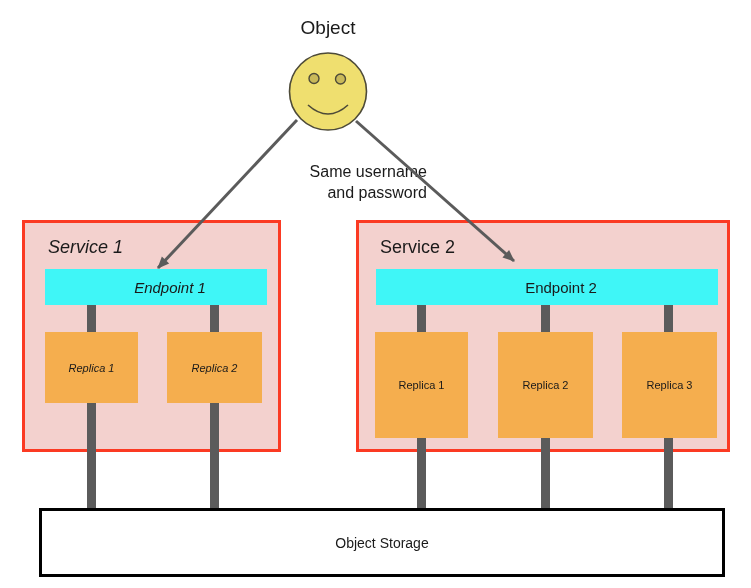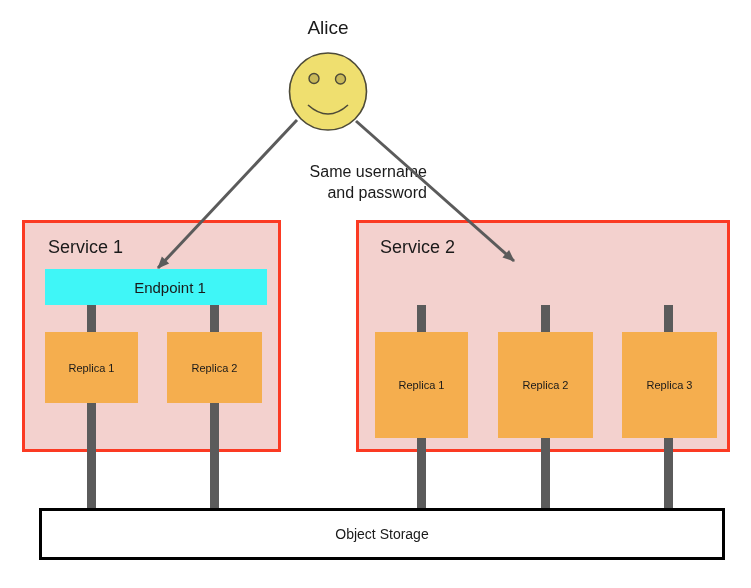--- a/index.html
+++ b/index.html
@@ -37,21 +37,21 @@
     position:absolute;left:227px;top:161px;width:200px;
     text-align:right;font-size:16px;line-height:21px;
     white-space:pre-line;z-index:2;
   }
   .service{
     position:absolute;top:220px;height:232px;
     background:var(--service-fill);
     border:3px solid var(--service-border);
     z-index:1;
   }
-  .service-1{left:22px;width:259px;}
+  .service-1{left:22px;width:259px;font-style:italic;}
   .service-2{left:356px;width:374px;}
   .service-label{
     position:absolute;top:13px;
     font-size:18px;line-height:22px;
   }
   .service-1 .service-label{left:23px;}
   .service-2 .service-label{left:11px;margin-left:10px;}
   .endpoint{
     position:absolute;top:46px;height:36px;
     background:var(--endpoint-fill);
@@ -73,34 +73,34 @@
   .service-1 .replica-2{left:142px;width:95px;}
   .service-2 .replica-1{left:16px;width:93px;}
   .service-2 .replica-2{left:139px;width:95px;}
   .service-2 .replica-3{left:263px;width:95px;}
   .connector{
     position:absolute;width:9px;
     background:var(--connector);
     z-index:3;
   }
   .storage{
-    position:absolute;left:39px;top:508px;width:686px;height:52px;
+    position:absolute;left:39px;top:508px;width:686px;height:69px;
     background:var(--storage-fill);
     border:3px solid var(--storage-border);
     display:flex;align-items:center;justify-content:center;
     font-size:14px;
     z-index:2;
   }
 </style>
 </head>
 <body>
 
 <div class="canvas">
 
-  <div class="actor-name">Alice</div>
+  <div class="actor-name">Object</div>
 
   <svg class="overlay-svg" viewBox="0 0 751 588">
     <defs>
       <marker id="arrowhead" markerUnits="userSpaceOnUse" markerWidth="16" markerHeight="14" refX="12" refY="6" orient="auto">
         <path d="M1,1 L13,6 L1,11 Z" style="fill:var(--connector);"></path>
       </marker>
     </defs>
     <g>
       <circle cx="328" cy="91.5" r="38.5" style="fill:var(--face-fill);stroke:var(--face-stroke);stroke-width:1.6;"></circle>
       <circle cx="314" cy="78.5" r="5" style="fill:var(--eye-fill);stroke:var(--face-stroke);stroke-width:1.4;"></circle>
@@ -116,20 +116,21 @@
 
   <div class="service service-1">
     <div class="service-label">Service 1</div>
     <div class="endpoint">Endpoint 1</div>
     <div class="replica replica-1">Replica 1</div>
     <div class="replica replica-2">Replica 2</div>
   </div>
 
   <div class="service service-2">
     <div class="service-label">Service 2</div>
+    <div class="endpoint">Endpoint 2</div>
     <div class="replica replica-1">Replica 1</div>
     <div class="replica replica-2">Replica 2</div>
     <div class="replica replica-3">Replica 3</div>
   </div>
 
   <div class="connector" style="left:87px;top:305px;height:27px;"></div>
   <div class="connector" style="left:210px;top:305px;height:27px;"></div>
 
   <div class="connector" style="left:87px;top:403px;height:105px;"></div>
   <div class="connector" style="left:210px;top:403px;height:105px;"></div>

